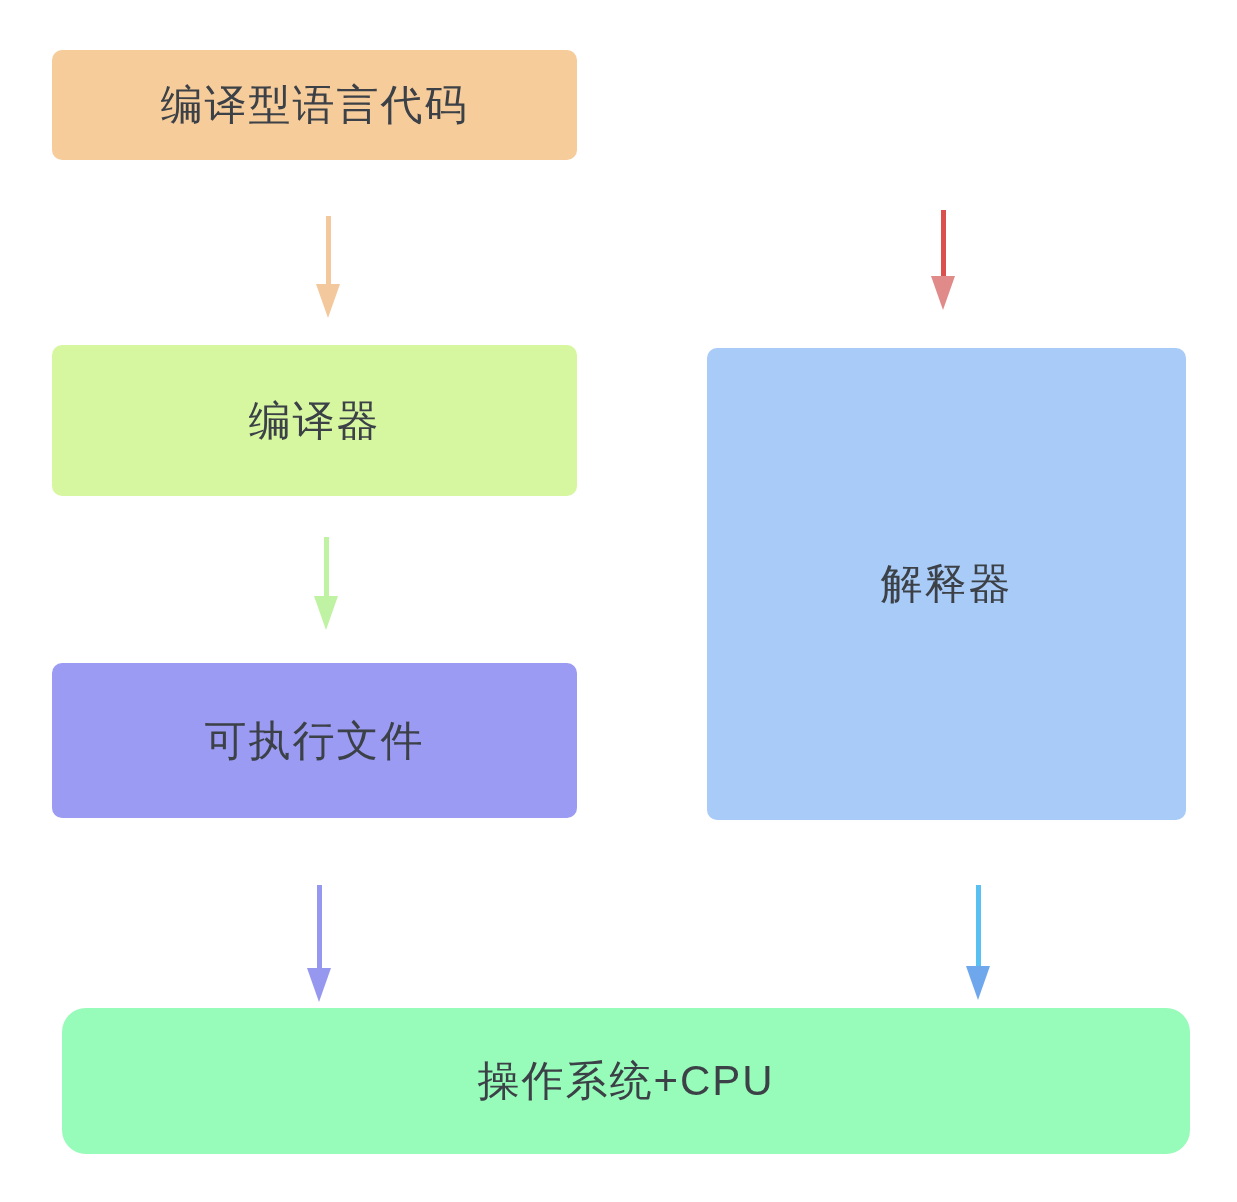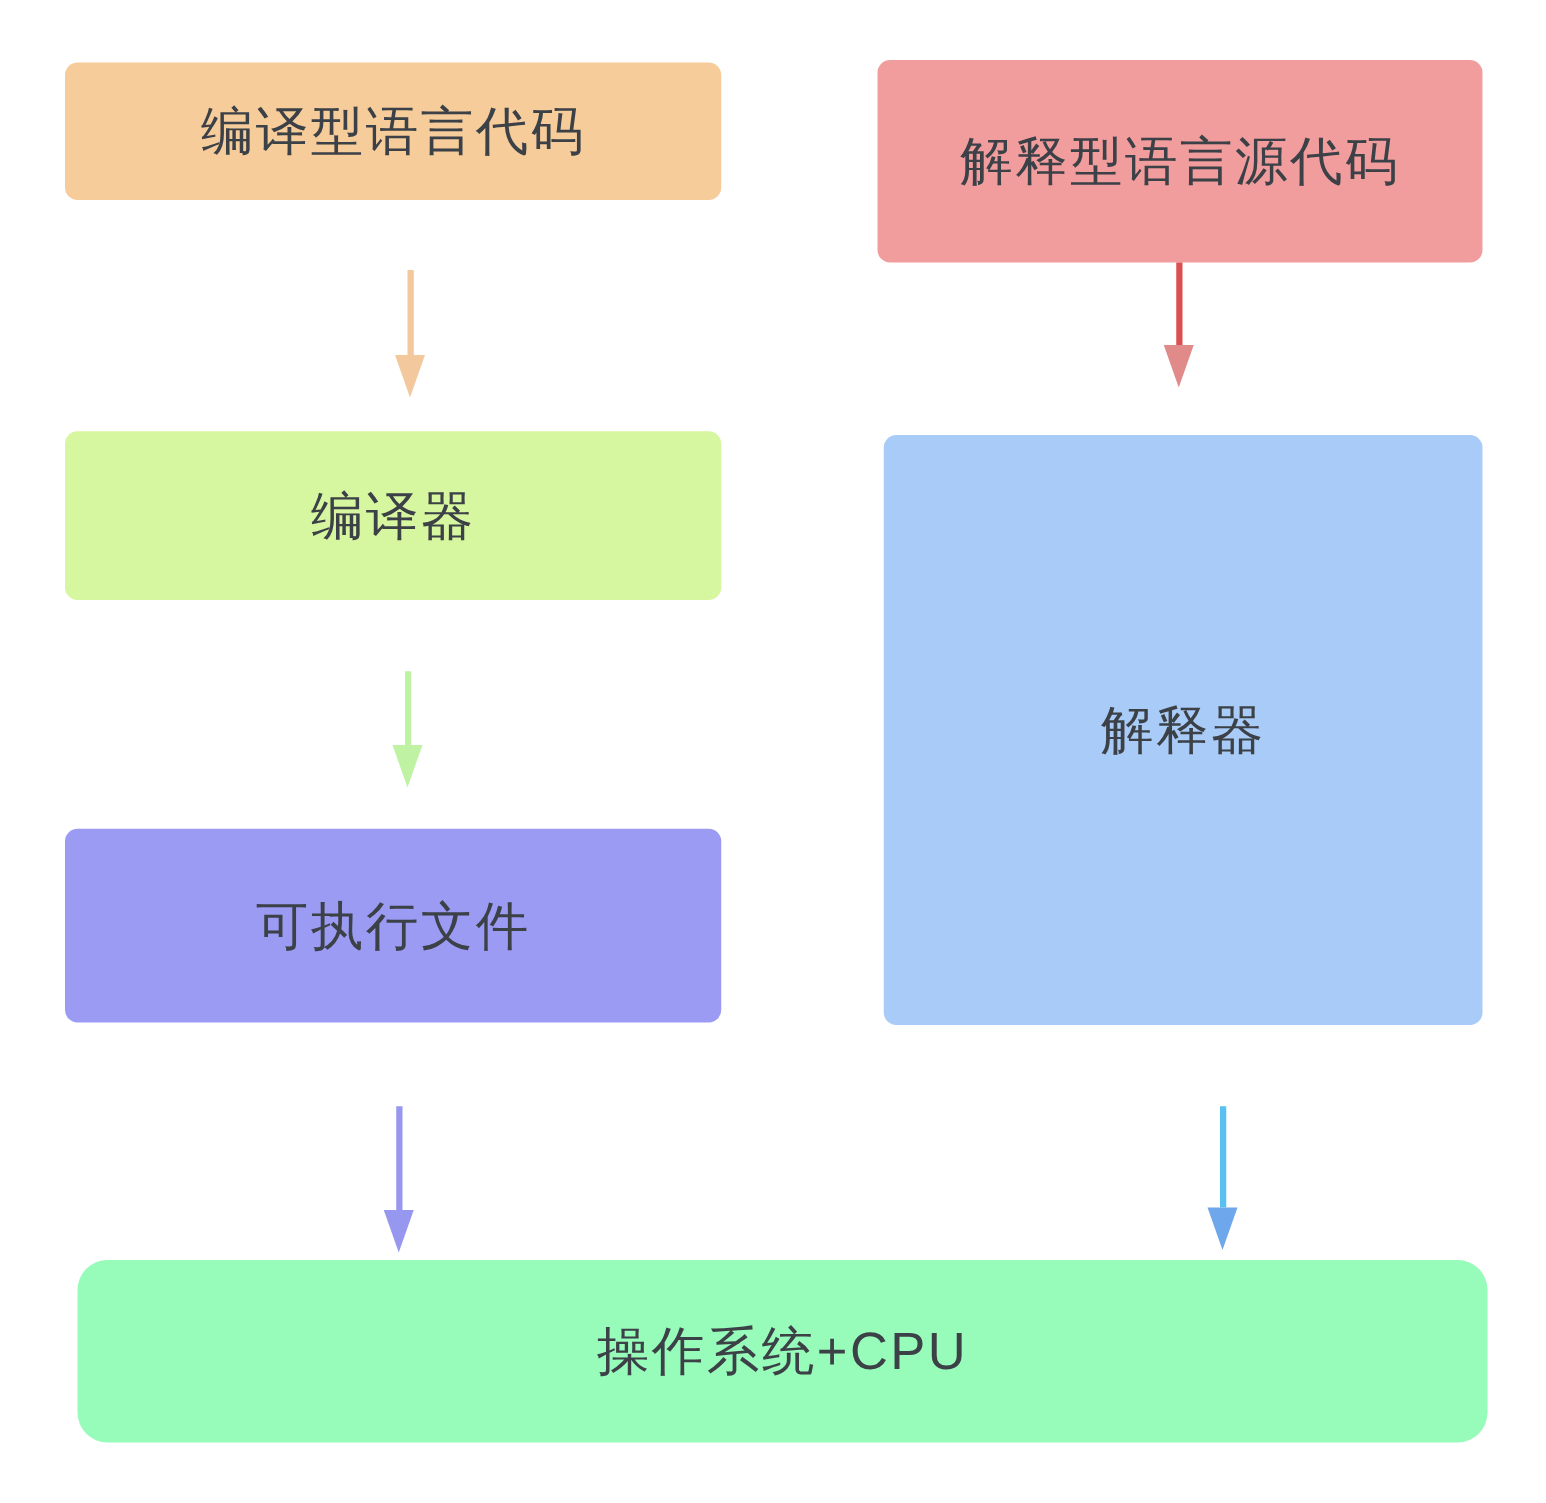--- a/index.html
+++ b/index.html
@@ -22,21 +22,21 @@
   }
   .node-label {
     font-size: 42px;
     letter-spacing: 2px;
     font-weight: 400;
     white-space: nowrap;
   }
   
   .node-compiled-source   { left: 52px;  top: 50px;   width: 525px;  height: 110px; }
   .node-interpreted-source{ left: 702px; top: 48px;   width: 484px;  height: 162px; }
-  .node-compiler          { left: 52px;  top: 345px;  width: 525px;  height: 135px; }
+  .node-compiler          { left: 52px;  top: 345px;  width: 525px;  height: 151px; }
   .node-interpreter       { left: 707px; top: 348px;  width: 479px;  height: 472px; }
   .node-executable        { left: 52px;  top: 663px;  width: 525px;  height: 155px; }
   .node-os-cpu            { left: 62px;  top: 1008px; width: 1128px; height: 146px; border-radius: 24px; }
 
   .arrow {
     position: absolute;
     width: 24px;
     display: flex;
     flex-direction: column;
     align-items: center;
@@ -62,23 +62,20 @@
 </style>
 </head>
 <body>
 
 <div class="canvas" style="background-color: rgb(255, 255, 255);">
 
   <div class="node node-compiled-source" style="background-color: rgb(246, 204, 155);">
     <span class="node-label" style="color: rgb(60, 65, 71);">编译型语言代码</span>
   </div>
 
-  <div class="node node-interpreted-source" style="background-color: rgb(242, 157, 157);">
-    <span class="node-label" style="color: rgb(60, 65, 71);">解释型语言源代码</span>
-  </div>
 
   <div class="node node-compiler" style="background-color: rgb(214, 247, 159);">
     <span class="node-label" style="color: rgb(60, 65, 71);">编译器</span>
   </div>
 
   <div class="node node-interpreter" style="background-color: rgb(169, 203, 247);">
     <span class="node-label" style="color: rgb(60, 65, 71);">解释器</span>
   </div>
 
   <div class="node node-executable" style="background-color: rgb(155, 155, 244);">

